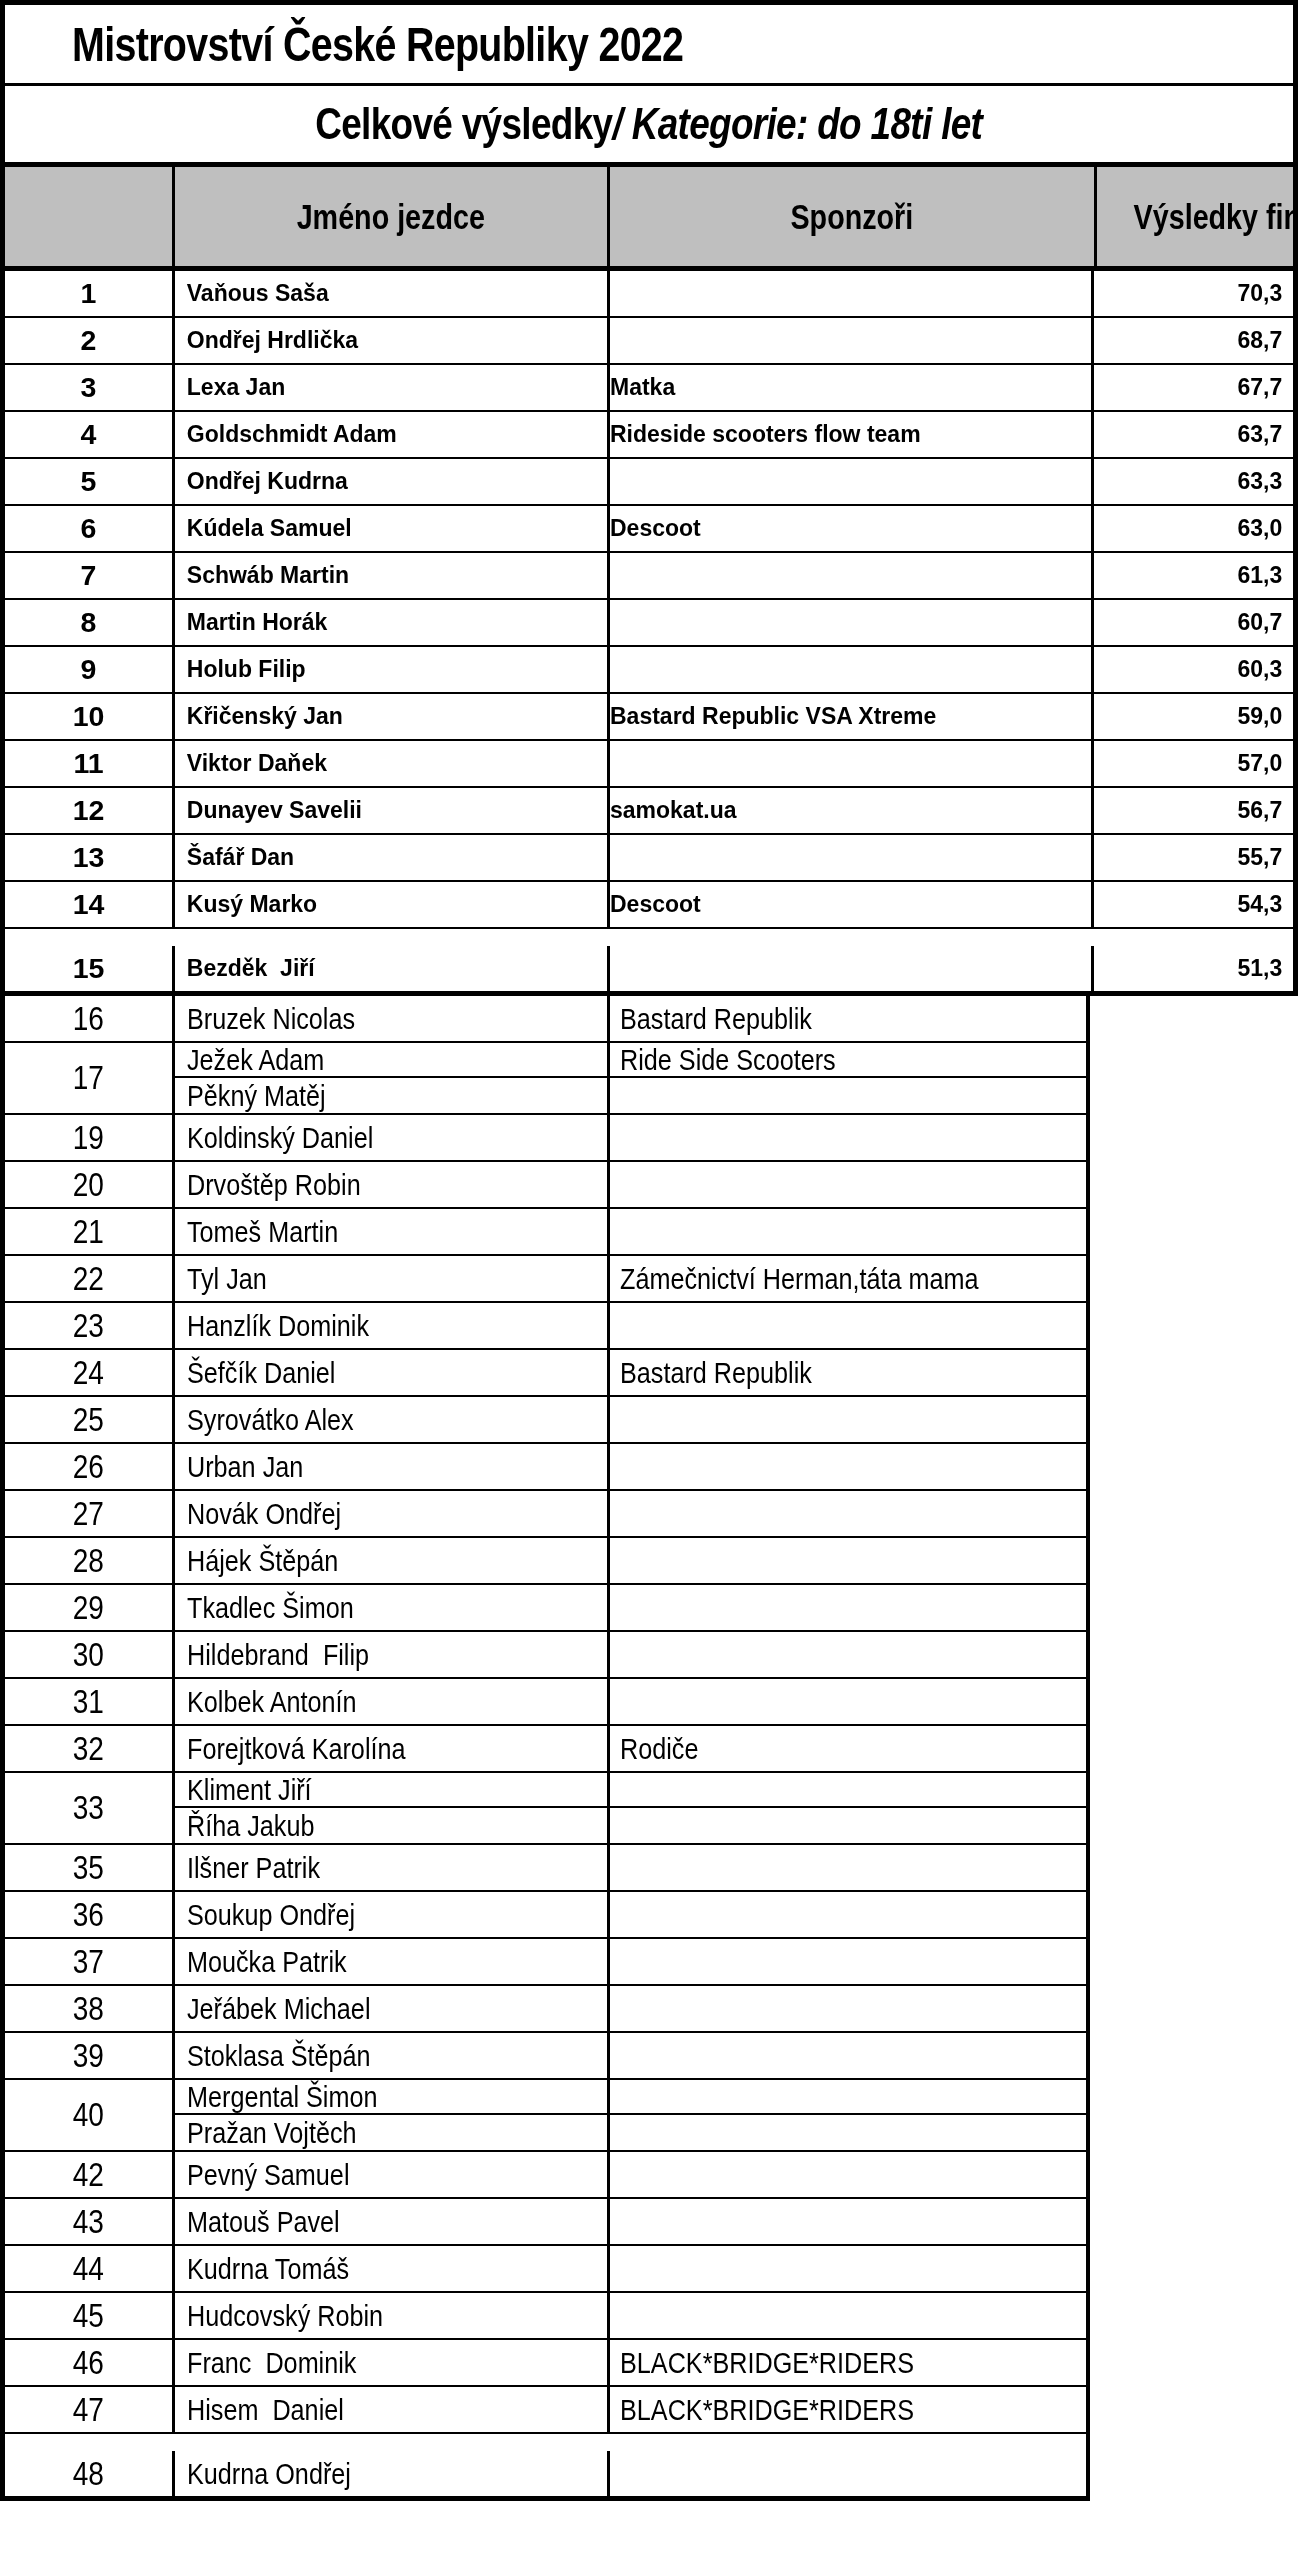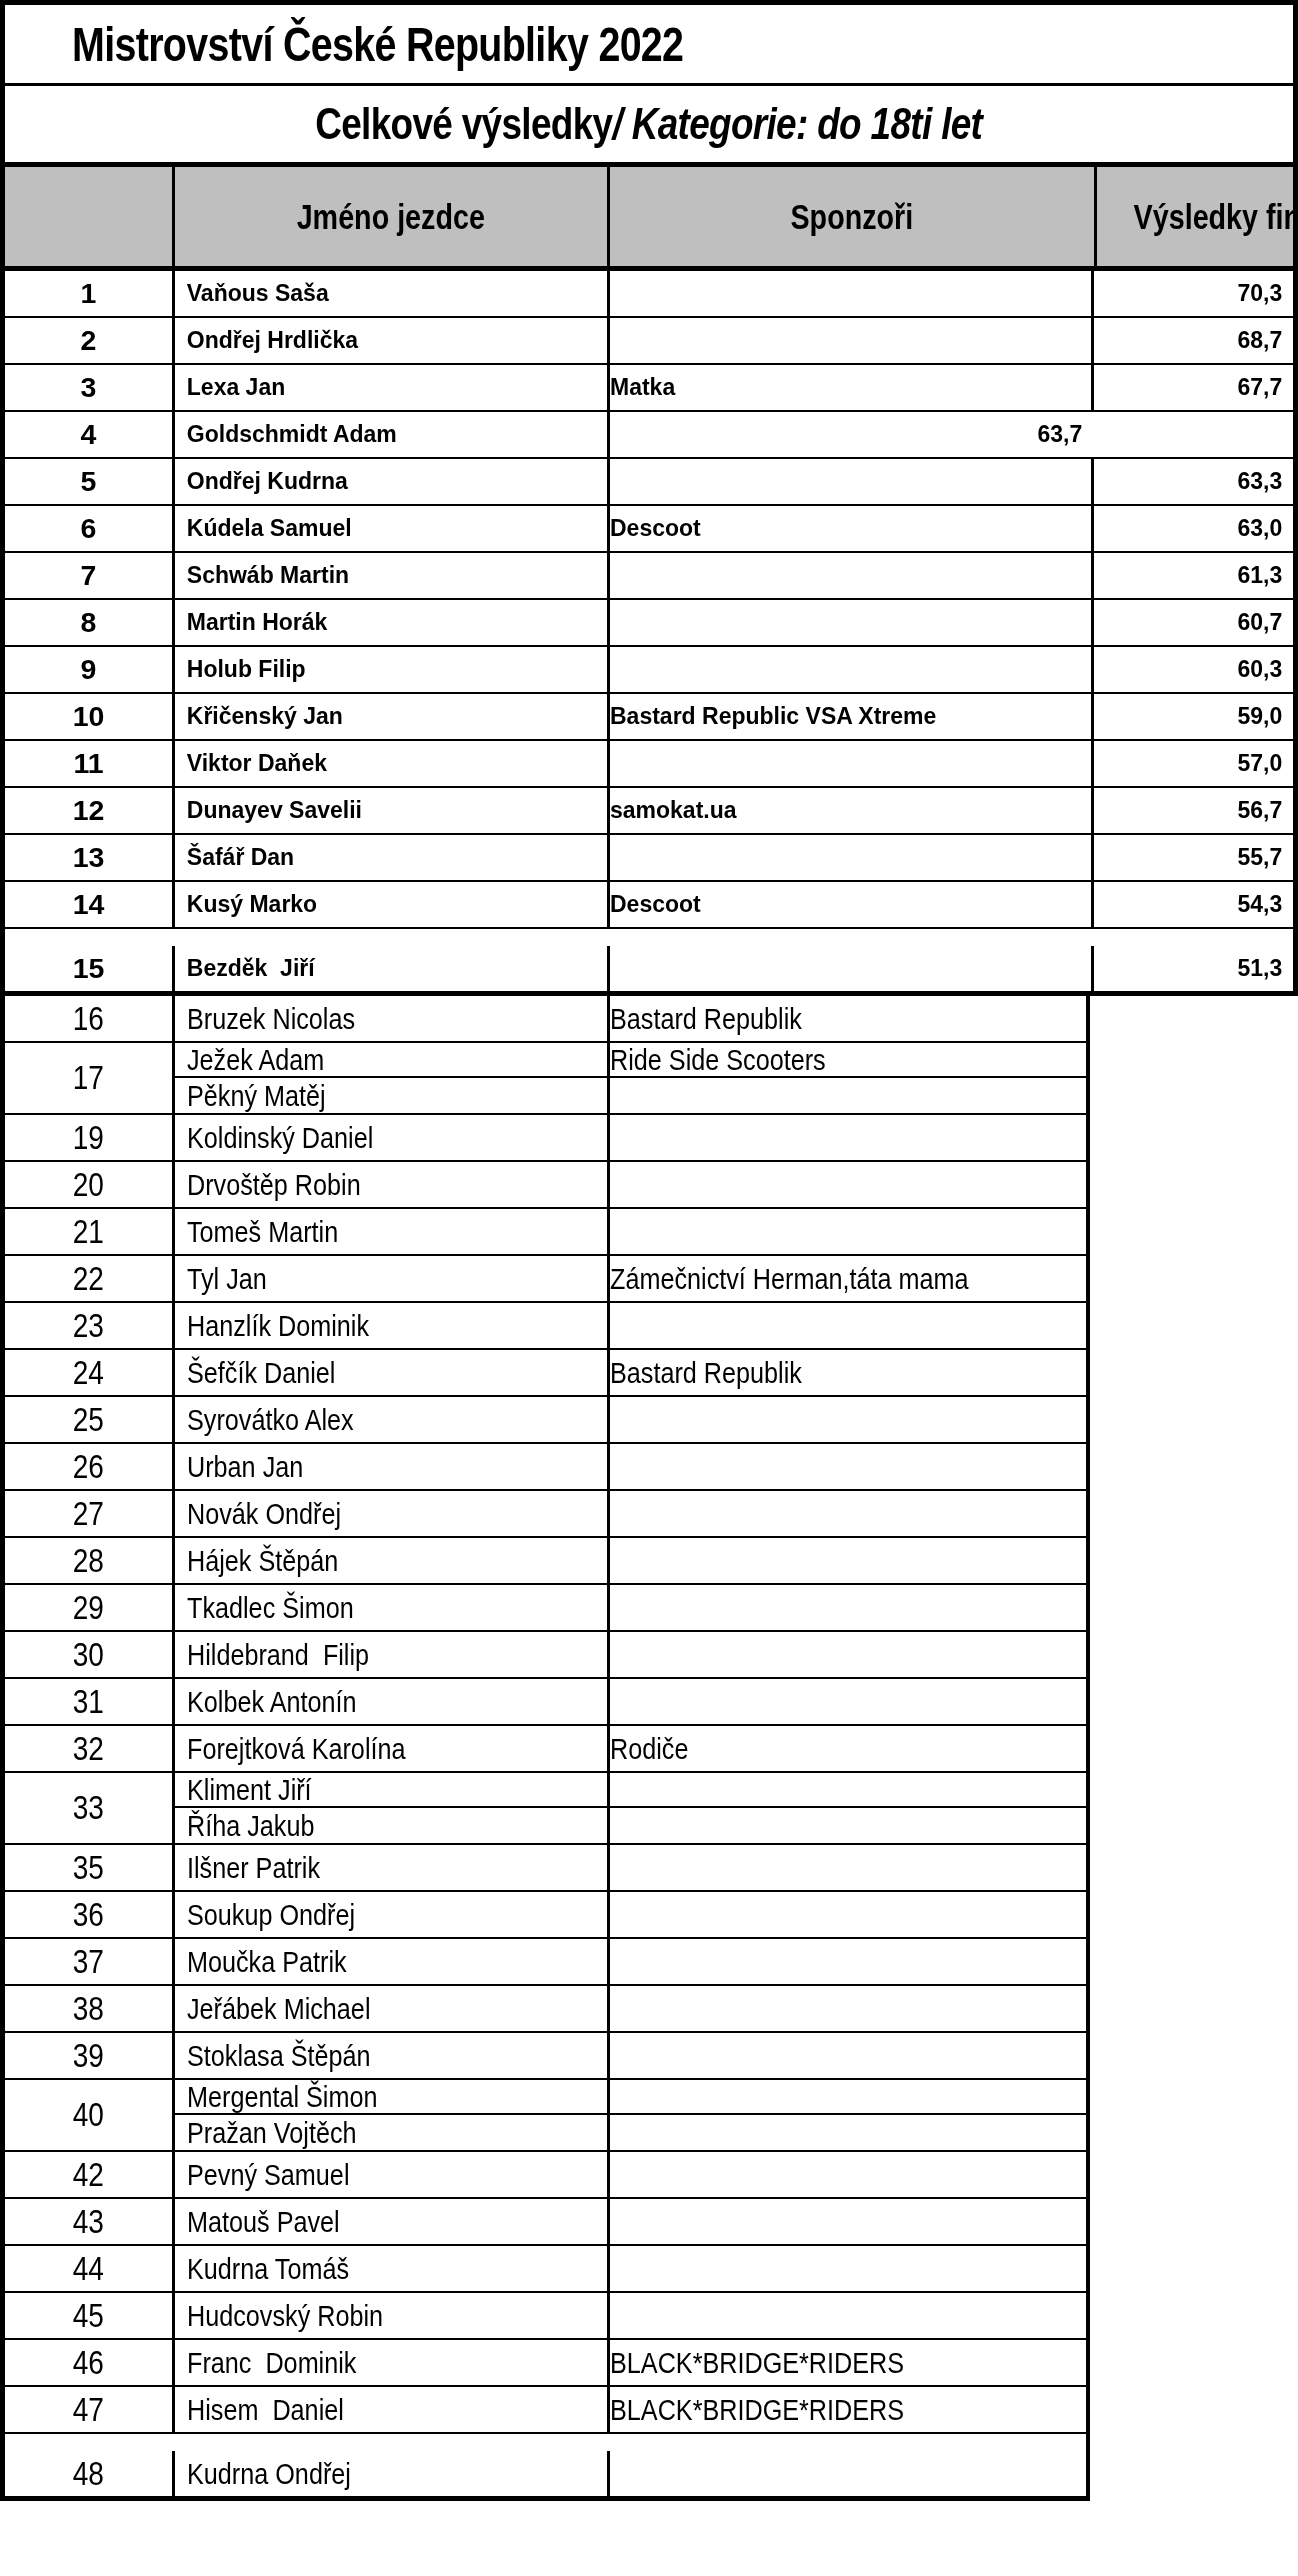--- a/index.html
+++ b/index.html
@@ -79,21 +79,21 @@
   .trow:last-child{border-bottom:none;height:45px;margin-top:17px;}
   .trow.double:last-child{height:92px;}
   .cell{
     box-sizing:border-box;
     display:flex;align-items:center;
     overflow:hidden;
   }
   .cell.rank{justify-content:center;border-right:3.4px solid var(--line);}
   .cell.name{justify-content:flex-start;padding-left:11.8px;border-right:3.4px solid var(--line);}
   .trow.top .cell.sponsor{justify-content:flex-start;padding-left:0;border-right:3.4px solid var(--line);}
-  .trow.bottom .cell.sponsor{justify-content:flex-start;}
+  .trow.bottom .cell.sponsor{justify-content:flex-start;padding-left:10px;}
   .cell.result{justify-content:flex-end;padding-right:11.8px;}
   .cell.subsep{border-bottom:2.5px solid var(--line);}
   
   .trow.top .cell{font-weight:bold;font-size:23px;}
   .trow.top .cell.rank{font-size:28.5px;}
   
   .trow.bottom .cell{font-weight:normal;font-size:30px;}
   .trow.bottom .cell.rank{font-size:33px;}
   .trow.bottom .cond{transform:scaleX(0.84);transform-origin:0 50%;}
   .trow.bottom .cell.rank .cond{transform:scaleX(0.85);transform-origin:50% 50%;}
@@ -170,20 +170,23 @@
             <span class="nametext">67,7</span>
           </div>
         </div>
         <div class="trow top">
           <div class="cell rank">
             <span class="nametext">4</span>
           </div>
           <div class="cell name">
             <span class="nametext">Goldschmidt Adam</span>
           </div>
+          <div class="cell sponsor">
+            <span class="nametext">Rideside scooters flow team</span>
+          </div>
           <div class="cell result">
             <span class="nametext">63,7</span>
           </div>
         </div>
         <div class="trow top">
           <div class="cell rank">
             <span class="nametext">5</span>
           </div>
           <div class="cell name">
             <span class="nametext">Ondřej Kudrna</span>

